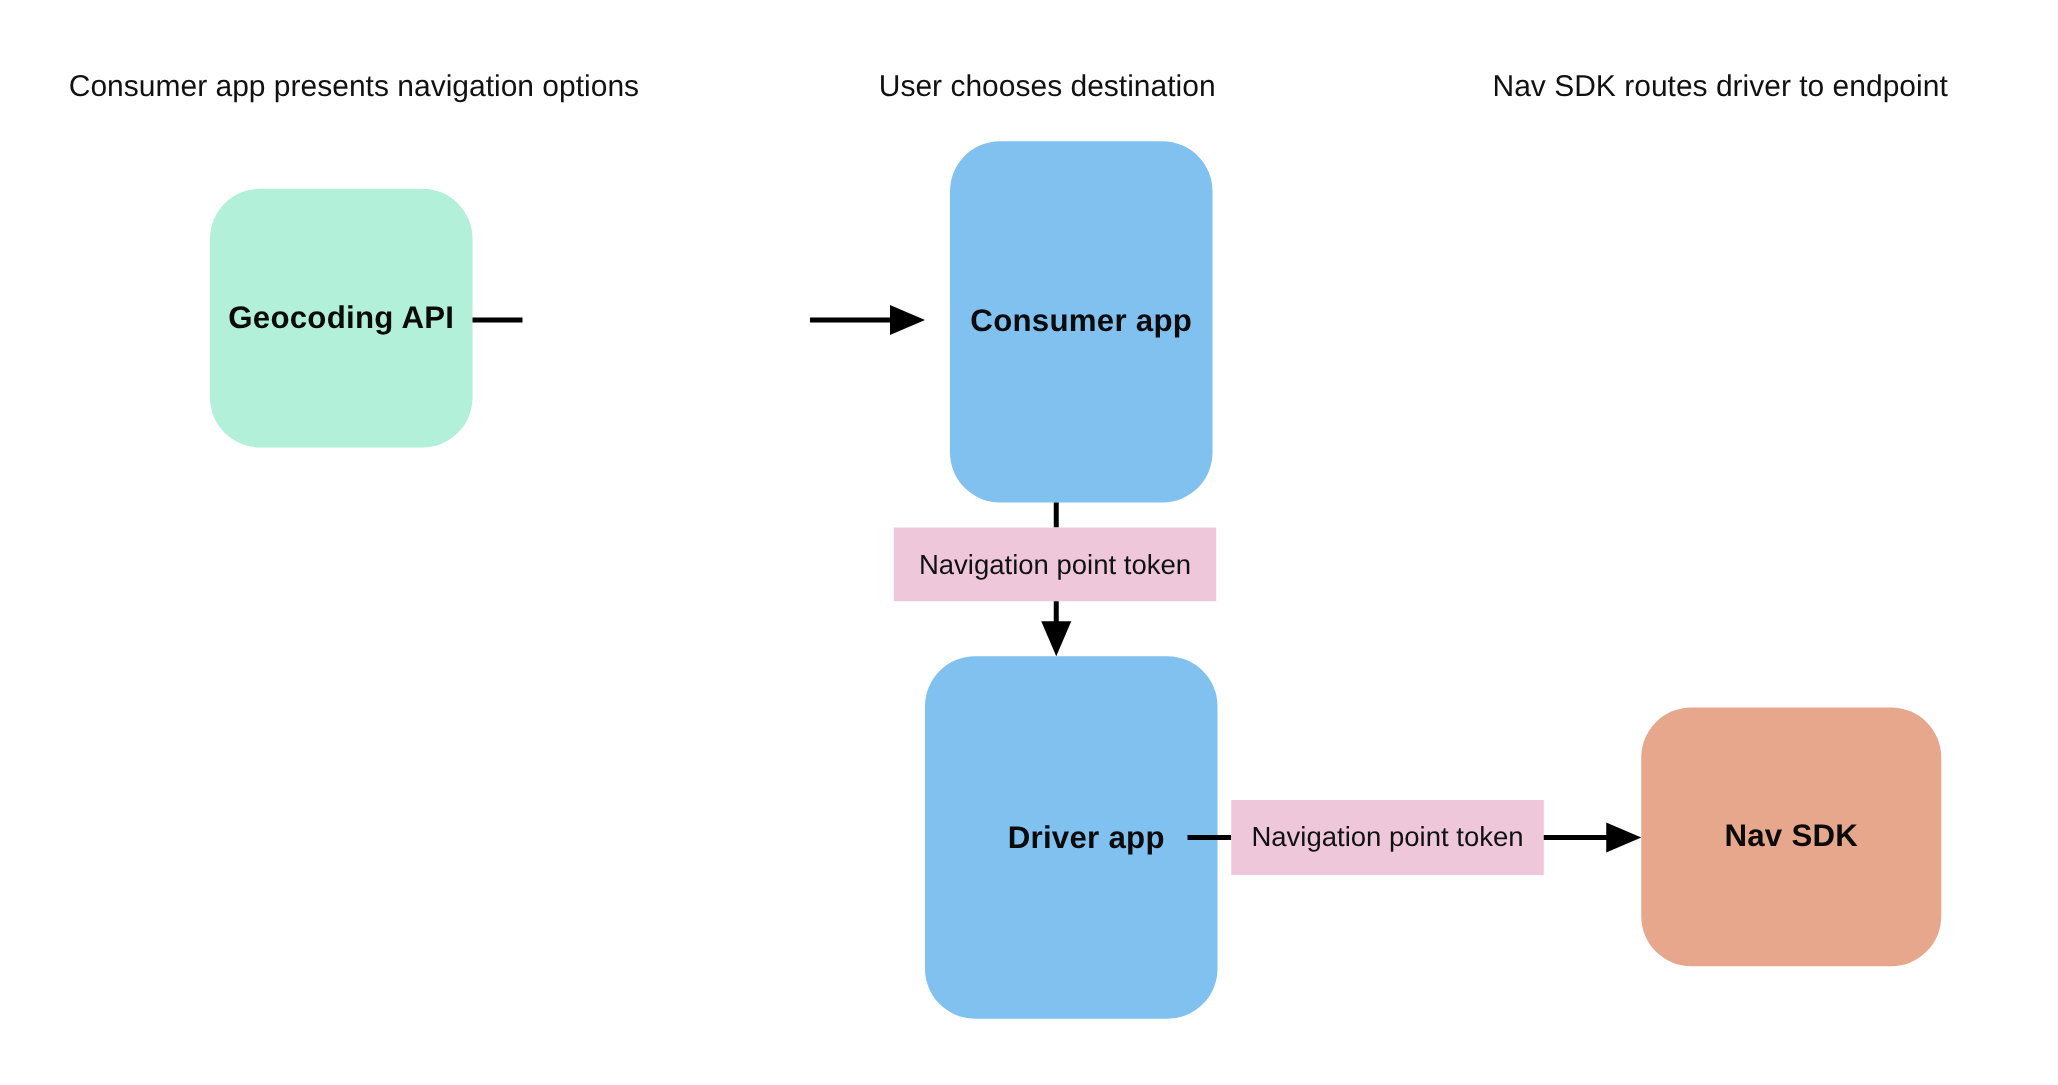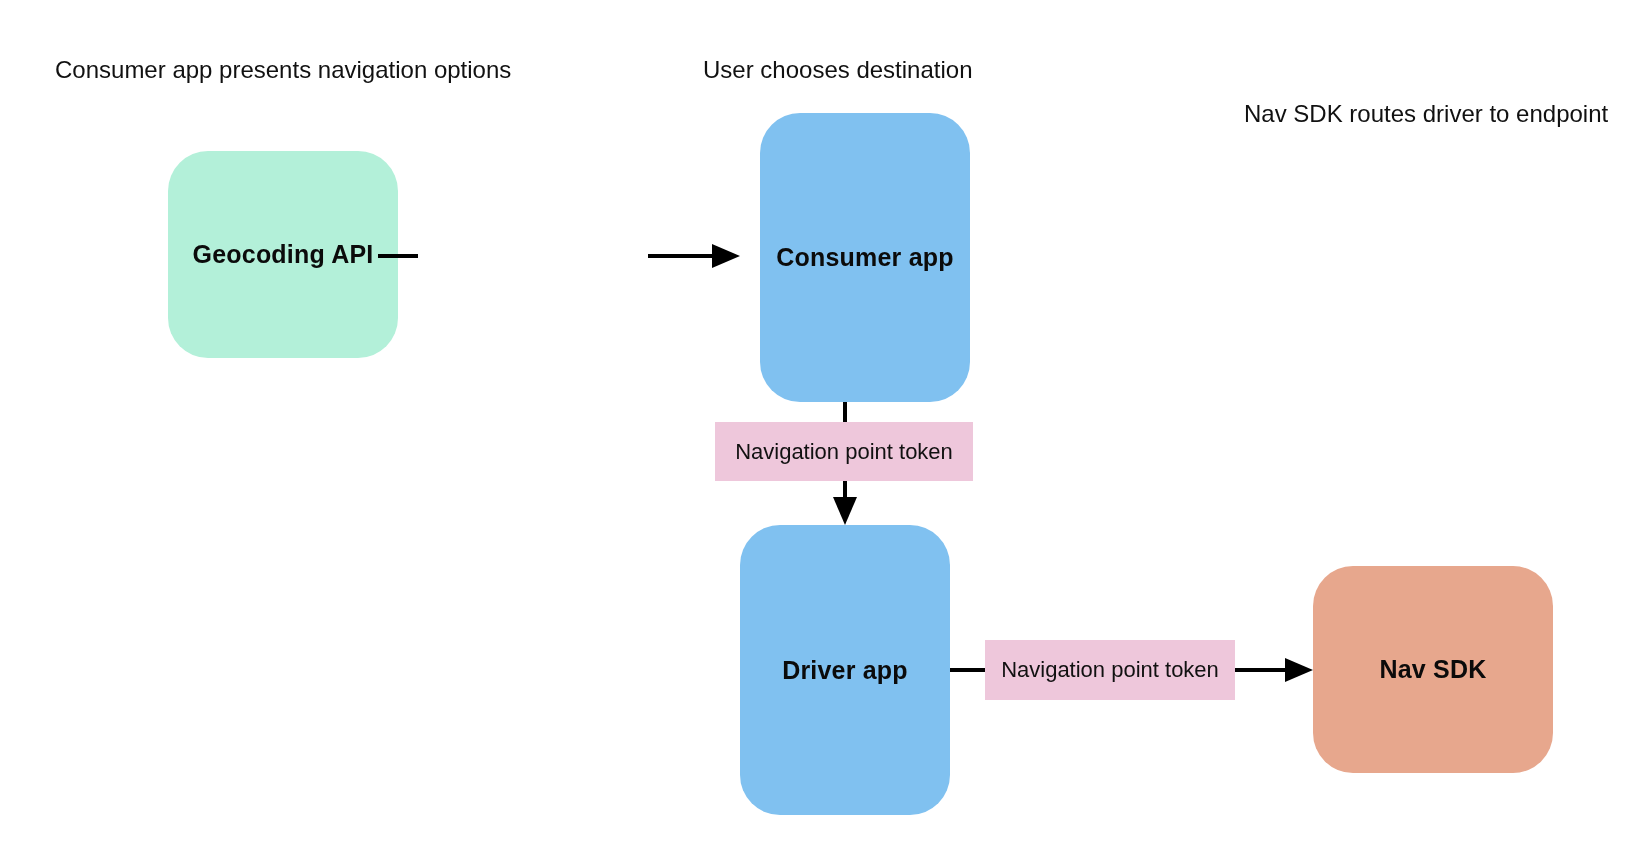--- a/index.html
+++ b/index.html
@@ -72,25 +72,25 @@
   }
   .arrow-head.down {
     border-left: 12px solid transparent;
     border-right: 12px solid transparent;
     border-top: 28px solid #000000;
   }
 
   
   #header-1 { left: 55px; }
   #header-2 { left: 703px; }
-  #header-3 { left: 1244px; margin-top: 44px; }
+  #header-3 { left: 1194px; }
 
-  #node-geocoding { left: 168px; top: 151px; width: 230px; height: 207px; }
+  #node-geocoding { left: 168px; top: 151px; width: 210px; height: 207px; }
   #node-consumer  { left: 760px; top: 113px; width: 210px; height: 289px; }
-  #node-driver    { left: 740px; top: 525px; width: 210px; height: 290px; }
+  #node-driver    { left: 740px; top: 525px; width: 210px; height: 290px; padding-left: 24px; }
   #node-navsdk    { left: 1313px; top: 566px; width: 240px; height: 207px; }
 
   #edge1-label { left: 418px; top: 216px; width: 230px; height: 79px; }
   #edge2-label { left: 715px; top: 422px; width: 258px; height: 59px; }
   #edge3-label { left: 985px; top: 640px; width: 250px; height: 60px; }
 
   #edge1-seg-a { left: 378px;  top: 254px; width: 40px; }
   #edge1-seg-b { left: 648px;  top: 254px; width: 68px; }
   #edge1-head  { left: 712px;  top: 244px; }
 

